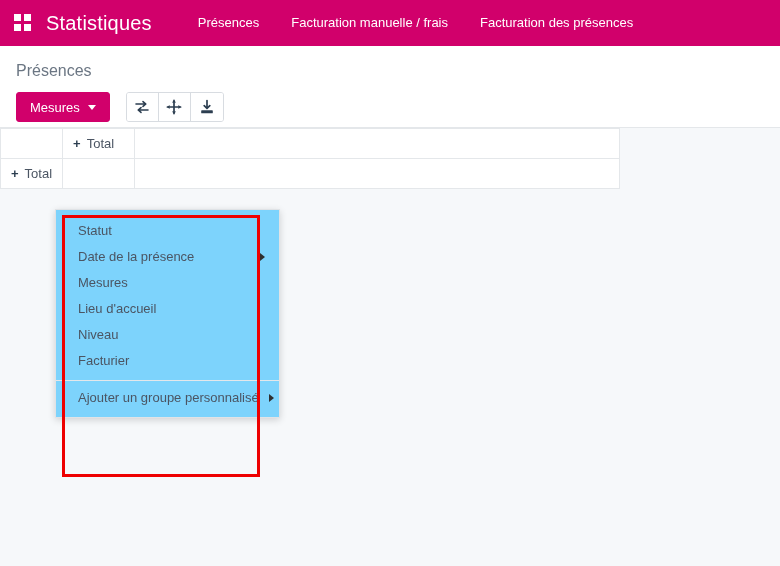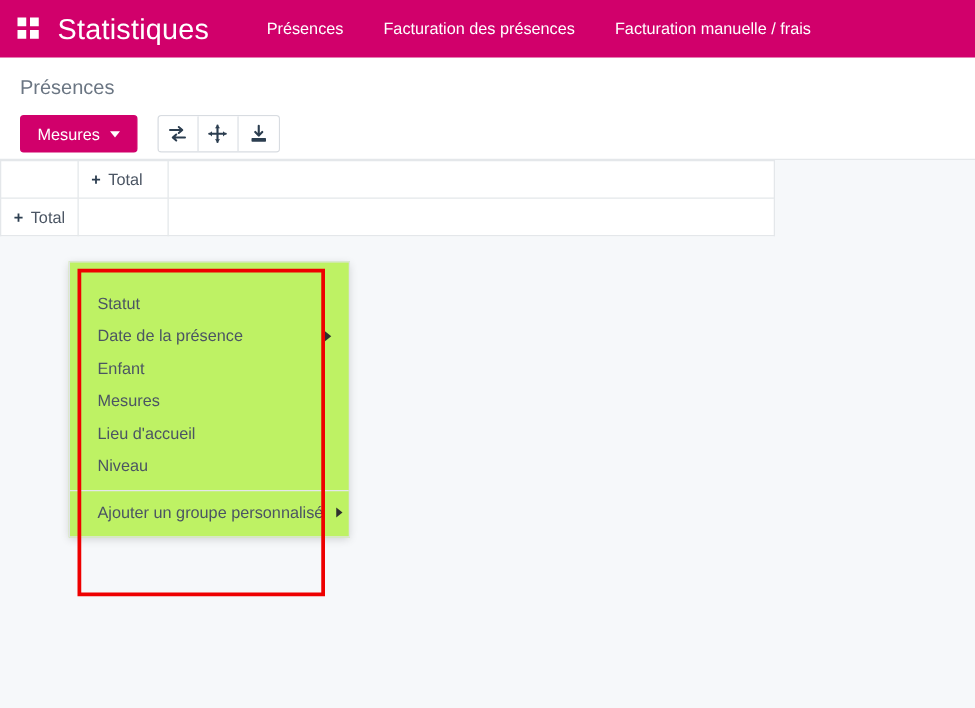--- a/index.html
+++ b/index.html
@@ -26,21 +26,21 @@
     display: grid;
     grid-template-columns: 7px 7px;
     grid-template-rows: 7px 7px;
     gap: 3px;
     margin-right: 14px;
     flex: 0 0 auto;
   }
   .apps-icon i { background: #ffffff; display: block; width: 7px; height: 7px; }
   .brand {
     color: #ffffff;
-    font-size: 23px;
+    font-size: 20px;
     font-weight: 400;
     letter-spacing: .2px;
     margin-right: 30px;
     white-space: nowrap;
   }
   .nav-links { display: flex; align-items: center; }
   .nav-link {
     color: #ffffff;
     font-size: 13px;
     padding: 0 16px;
@@ -138,25 +138,25 @@
     display: inline-block;
   }
   .cellwrap { display: flex; align-items: center; white-space: nowrap; }
 
   
   .dropdown {
     position: absolute;
     left: 55px;
     top: 163px;
     width: 225px;
-    background: #bef264;
+    background: #7dd3fc;
     border: 1px solid #e0e3e6;
     box-shadow: 0 2px 7px rgba(0,0,0,.16);
     z-index: 20;
-    padding: 20px 0 6px 0;
+    padding: 8px 0 6px 0;
   }
   .menu-item {
     display: flex;
     align-items: center;
     justify-content: space-between;
     font-size: 13px;
     color: #4b5563;
     padding: 6px 14px 6px 22px;
     cursor: pointer;
     white-space: nowrap;
@@ -193,22 +193,22 @@
 <div class="navbar">
   <div class="apps-icon">
     <i></i>
     <i></i>
     <i></i>
     <i></i>
   </div>
   <div class="brand">Statistiques</div>
   <div class="nav-links">
     <div class="nav-link">Présences</div>
+    <div class="nav-link">Facturation manuelle / frais</div>
     <div class="nav-link">Facturation des présences</div>
-    <div class="nav-link">Facturation manuelle / frais</div>
   </div>
 </div>
 
 <div class="page">
 
   <div class="control-panel">
     <div class="breadcrumb">Présences</div>
     <div class="btn-row">
       <button class="btn-measures">
         <span>Mesures</span>
@@ -264,30 +264,30 @@
 
   <div class="dropdown">
     <div class="menu-item">
       <span>Statut</span>
     </div>
     <div class="menu-item">
       <span>Date de la présence</span>
       <span class="caret-right"></span>
     </div>
     <div class="menu-item">
-      <span>Enfant</span>
-    </div>
-    <div class="menu-item">
       <span>Mesures</span>
     </div>
     <div class="menu-item">
       <span>Lieu d'accueil</span>
     </div>
     <div class="menu-item">
       <span>Niveau</span>
+    </div>
+    <div class="menu-item">
+      <span>Facturier</span>
     </div>
     <div class="menu-divider"></div>
     <div class="menu-item">
       <span>Ajouter un groupe personnalisé</span>
       <span class="caret-right"></span>
     </div>
   </div>
 
   <div class="highlight-box"></div>
 

